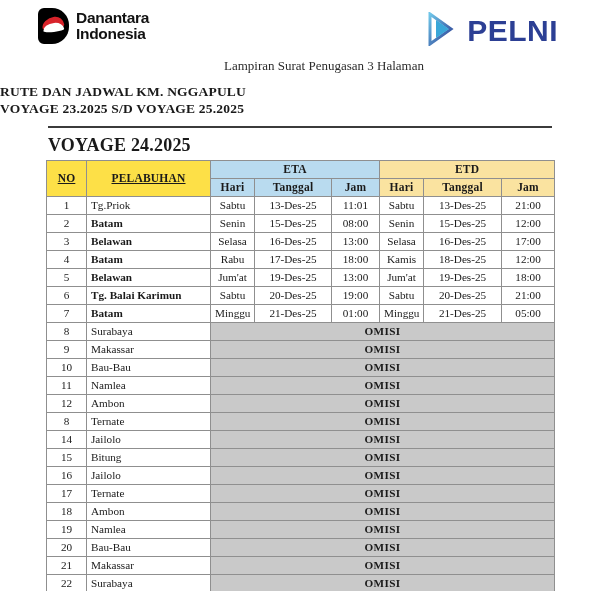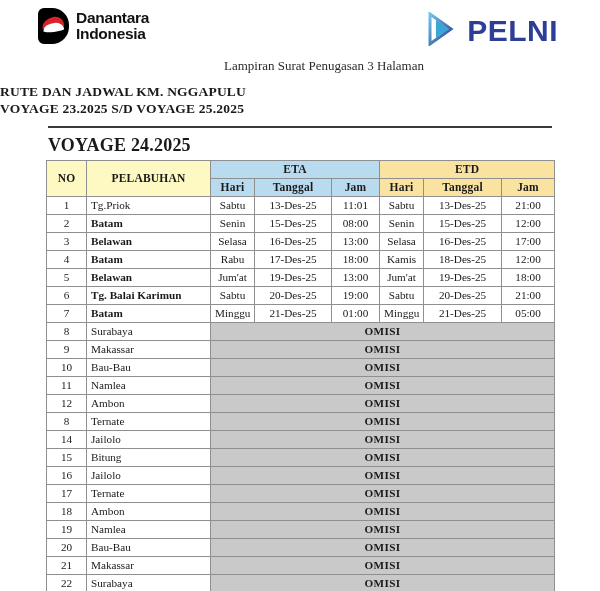--- a/index.html
+++ b/index.html
@@ -134,21 +134,21 @@
     vertical-align: middle;
     overflow: hidden;
     white-space: nowrap;
   }
   table.sched thead th {
     font-weight: bold;
     text-align: center;
     font-size: 11.5px;
     letter-spacing: 0.2px;
   }
-  th.h-no, th.h-pel { background: #fef9c3; }
+  th.h-no, th.h-pel { background: #fde047; text-decoration: underline; }
   th.h-eta { background: #b9dbef; }
   th.h-etd { background: #fae3a0; }
   th.h-no, th.h-pel { height: 36px; }
 
   td.c-no { text-align: center; }
   td.c-pel { text-align: left; padding-left: 6px; }
   td.c-pel.bold { font-weight: bold; }
   td.c-d { text-align: center; }
   td.omisi {
     background: #c9c9c9;

